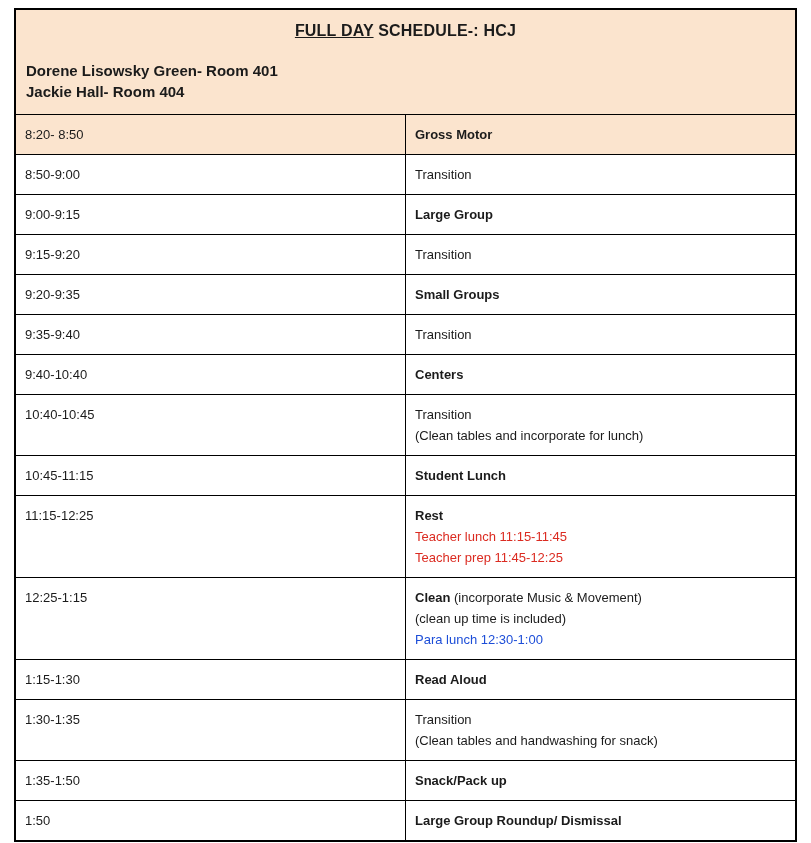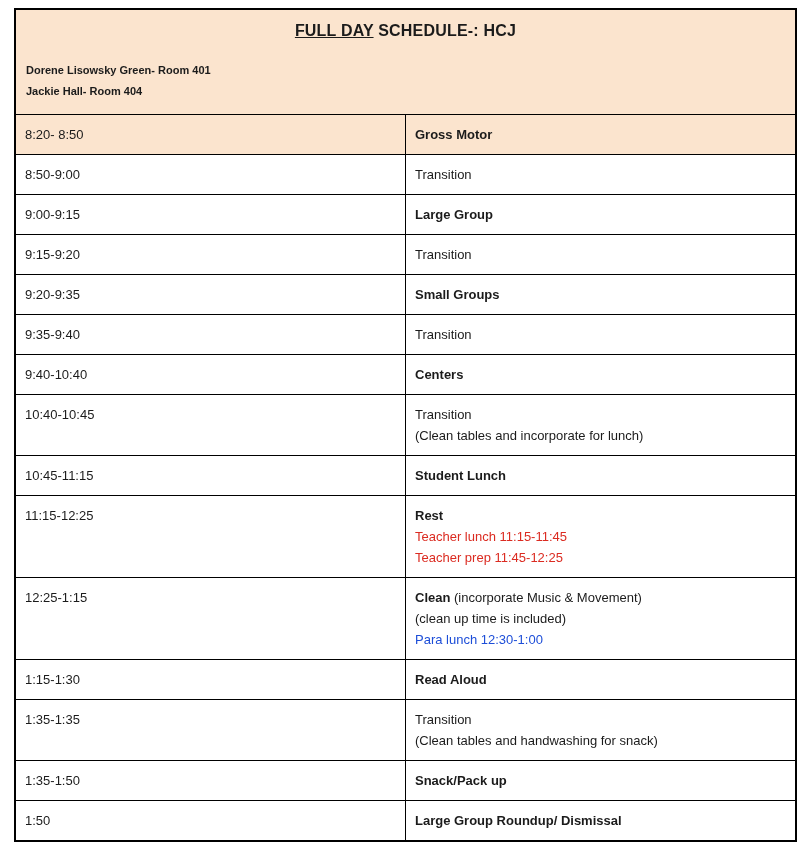--- a/index.html
+++ b/index.html
@@ -35,21 +35,21 @@
   .doc-title {
     text-align: center;
     font-size: 16px;
     font-weight: bold;
     line-height: 22px;
     margin: 0 0 18px 0;
     letter-spacing: 0.2px;
   }
   .doc-title .u { text-decoration: underline; }
   .teacher-line {
-    font-size: 11px;
+    font-size: 15px;
     font-weight: bold;
     line-height: 21px;
     text-align: left;
   }
   td.time-cell, td.activity-cell {
     font-size: 13px;
     line-height: 21px;
     padding: 9px 9px;
     vertical-align: top;
     text-align: left;
@@ -147,21 +147,21 @@
             <div class="line"><span style="color: #1d4ed8;">Para lunch 12:30-1:00</span></div>
           </td>
   </tr>
         <tr>
     <td class="time-cell">1:15-1:30</td>
     <td class="activity-cell">
             <div class="line"><span class="b">Read Aloud</span></div>
           </td>
   </tr>
         <tr>
-    <td class="time-cell">1:35-1:35</td>
+    <td class="time-cell">1:30-1:35</td>
     <td class="activity-cell">
             <div class="line"><span>Transition</span></div>
             <div class="line"><span>(Clean tables and handwashing for snack)</span></div>
           </td>
   </tr>
         <tr>
     <td class="time-cell">1:35-1:50</td>
     <td class="activity-cell">
             <div class="line"><span class="b">Snack/Pack up</span></div>
           </td>

